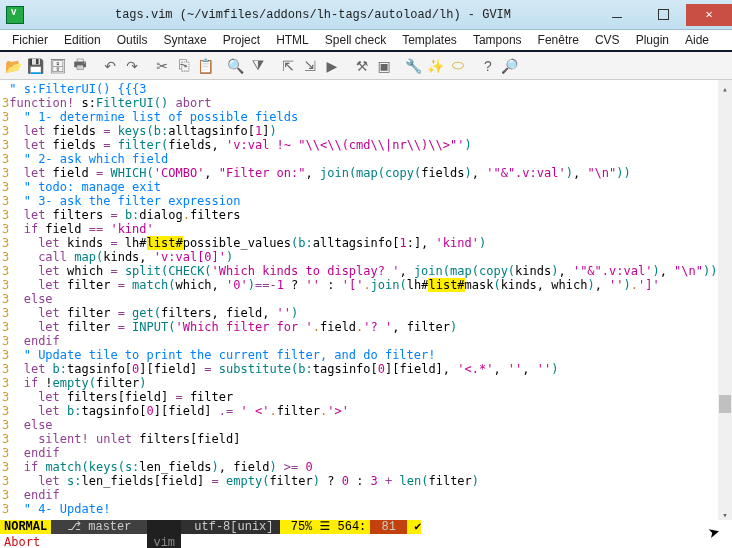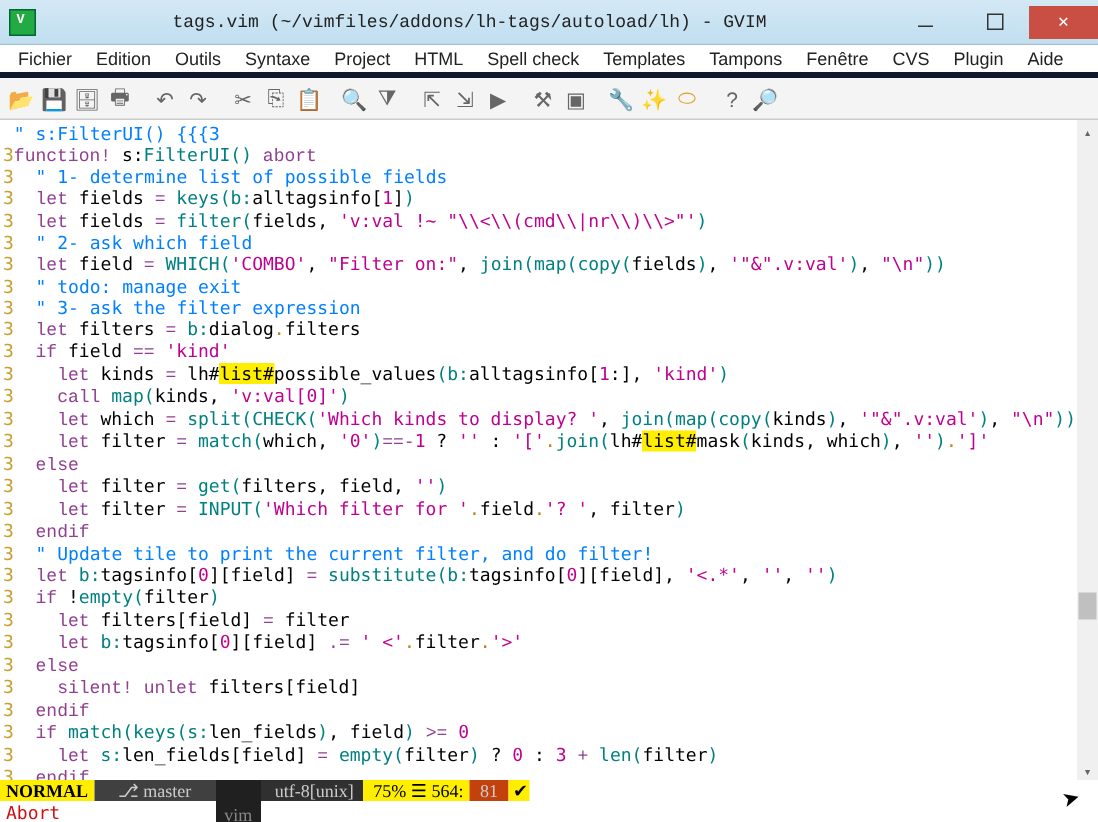--- a/index.html
+++ b/index.html
@@ -9,47 +9,47 @@
 .titlebar .app-icon { width: 18px; height: 18px; background: #2a4; border: 1px solid #063; margin-right: 8px; position: relative; }
 .titlebar .app-icon::after { content: "V"; color: #fff; font-size: 9px; font-weight: bold; position: absolute; top: 1px; left: 4px; }
 .titlebar .title { flex: 1; text-align: center; color: #222; font-size: 12px; }
 .titlebar .win-btns { display: flex; }
 .titlebar .win-btn { width: 46px; height: 22px; display: flex; align-items: center; justify-content: center; }
 .titlebar .win-btn.min::before { content: ""; width: 10px; height: 1px; background: #333; margin-top: 6px; }
 .titlebar .win-btn.max::before { content: ""; width: 9px; height: 9px; border: 1px solid #333; }
 .titlebar .win-btn.close { background: #c94f44; }
 .titlebar .win-btn.close::before { content: "✕"; color: #fff; font-size: 12px; }
 
-.menubar { height: 22px; background: #fff; display: flex; align-items: center; padding: 0 6px; gap: 4px; border-bottom: 4px solid #0f172a; }
+.menubar { height: 22px; background: #fff; display: flex; align-items: center; padding: 0 6px; gap: 4px; border-bottom: 2px solid #0f172a; }
 .menubar .menu-item { padding: 2px 6px; color: #222; cursor: default; }
 
 .toolbar { height: 28px; background: #f4f4f4; display: flex; align-items: center; padding: 0 4px; gap: 2px; border-bottom: 1px solid #ccc; }
 .toolbar .tb-btn { width: 20px; height: 20px; display: flex; align-items: center; justify-content: center; font-size: 14px; color: #666; }
 .toolbar .tb-sep { width: 6px; }
 
 .editor { position: relative; height: 440px; background: #fff; font-family: Consolas, monospace; font-size: 12px; line-height: 14px; overflow: hidden; }
 .scrollbar { position: absolute; right: 0; top: 0; bottom: 0; width: 14px; background: #f0f0f0; }
 .scrollbar .thumb { position: absolute; right: 1px; top: 315px; width: 12px; height: 18px; background: #c0c0c0; }
 .scrollbar .arrow-up, .scrollbar .arrow-down { position: absolute; right: 2px; width: 10px; height: 10px; font-size: 9px; color: #666; text-align: center; }
 .scrollbar .arrow-up { top: 2px; }
 .scrollbar .arrow-down { bottom: 2px; }
 
 .code { white-space: pre; padding-left: 2px; padding-top: 2px; }
 .ln { color: #c8a030; }
 .comment { color: #0080ff; }
-.keyword { color: #904090; font-family: Liberation Mono, monospace; }
+.keyword { color: #904090; }
 .func { color: #008080; }
 .string { color: #c00090; }
 .ident { color: #008080; }
 .paren { color: #008080; }
 .dot { color: #c08020; }
 .num { color: #c00090; }
 .hl { background: #ffee00; color: #000; }
 
-.statusline { height: 14px; display: flex; font-family: Liberation Serif, serif; font-size: 12px; line-height: 14px; }
+.statusline { height: 14px; display: flex; font-family: Liberation Mono, monospace; font-size: 12px; line-height: 14px; }
 .sl-mode { background: #ffee00; color: #000; padding: 0 4px; font-weight: bold; }
 .sl-branch { background: #404040; color: #ccc; padding: 0 16px; position: relative; }
 .sl-file { background: #202020; color: #aaa; padding: 0 8px; flex: 1; }
 .sl-ft { background: #202020; color: #888; padding: 16px 6px; }
 .sl-enc { background: #303030; color: #ccc; padding: 0 6px; }
 .sl-pos { background: #ffee00; color: #000; padding: 0 4px; }
 .sl-col { background: #c2410c; color: #ccc; padding: 0 4px; }
 
 .cmdarea { height: 28px; background: #fff; font-family: Consolas, monospace; font-size: 12px; padding: 1px 4px; }
 .abort { color: #d01010; }

